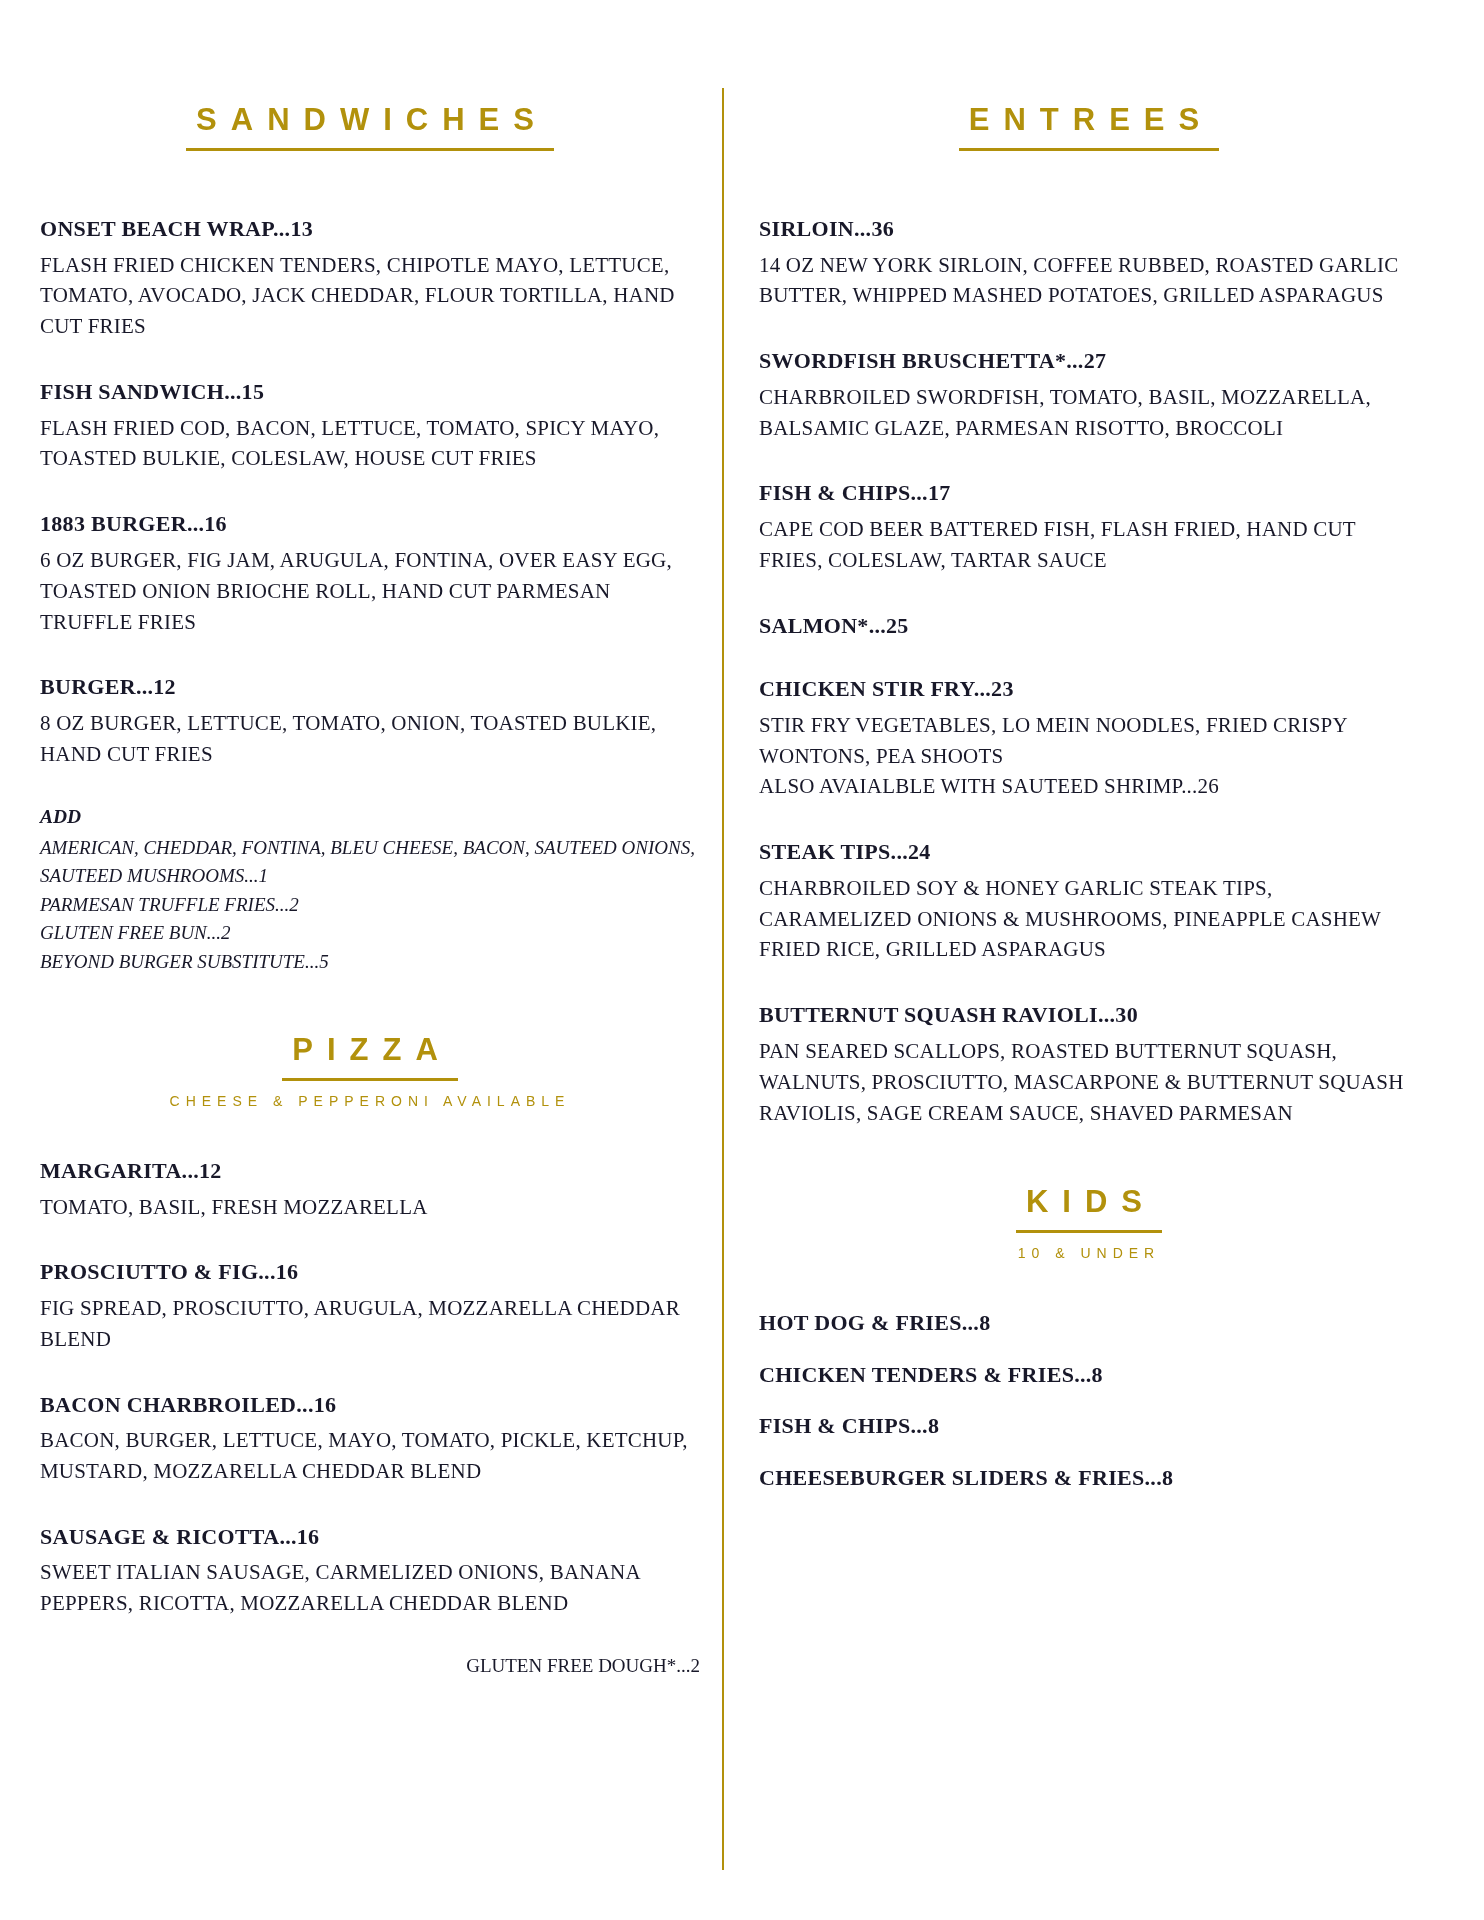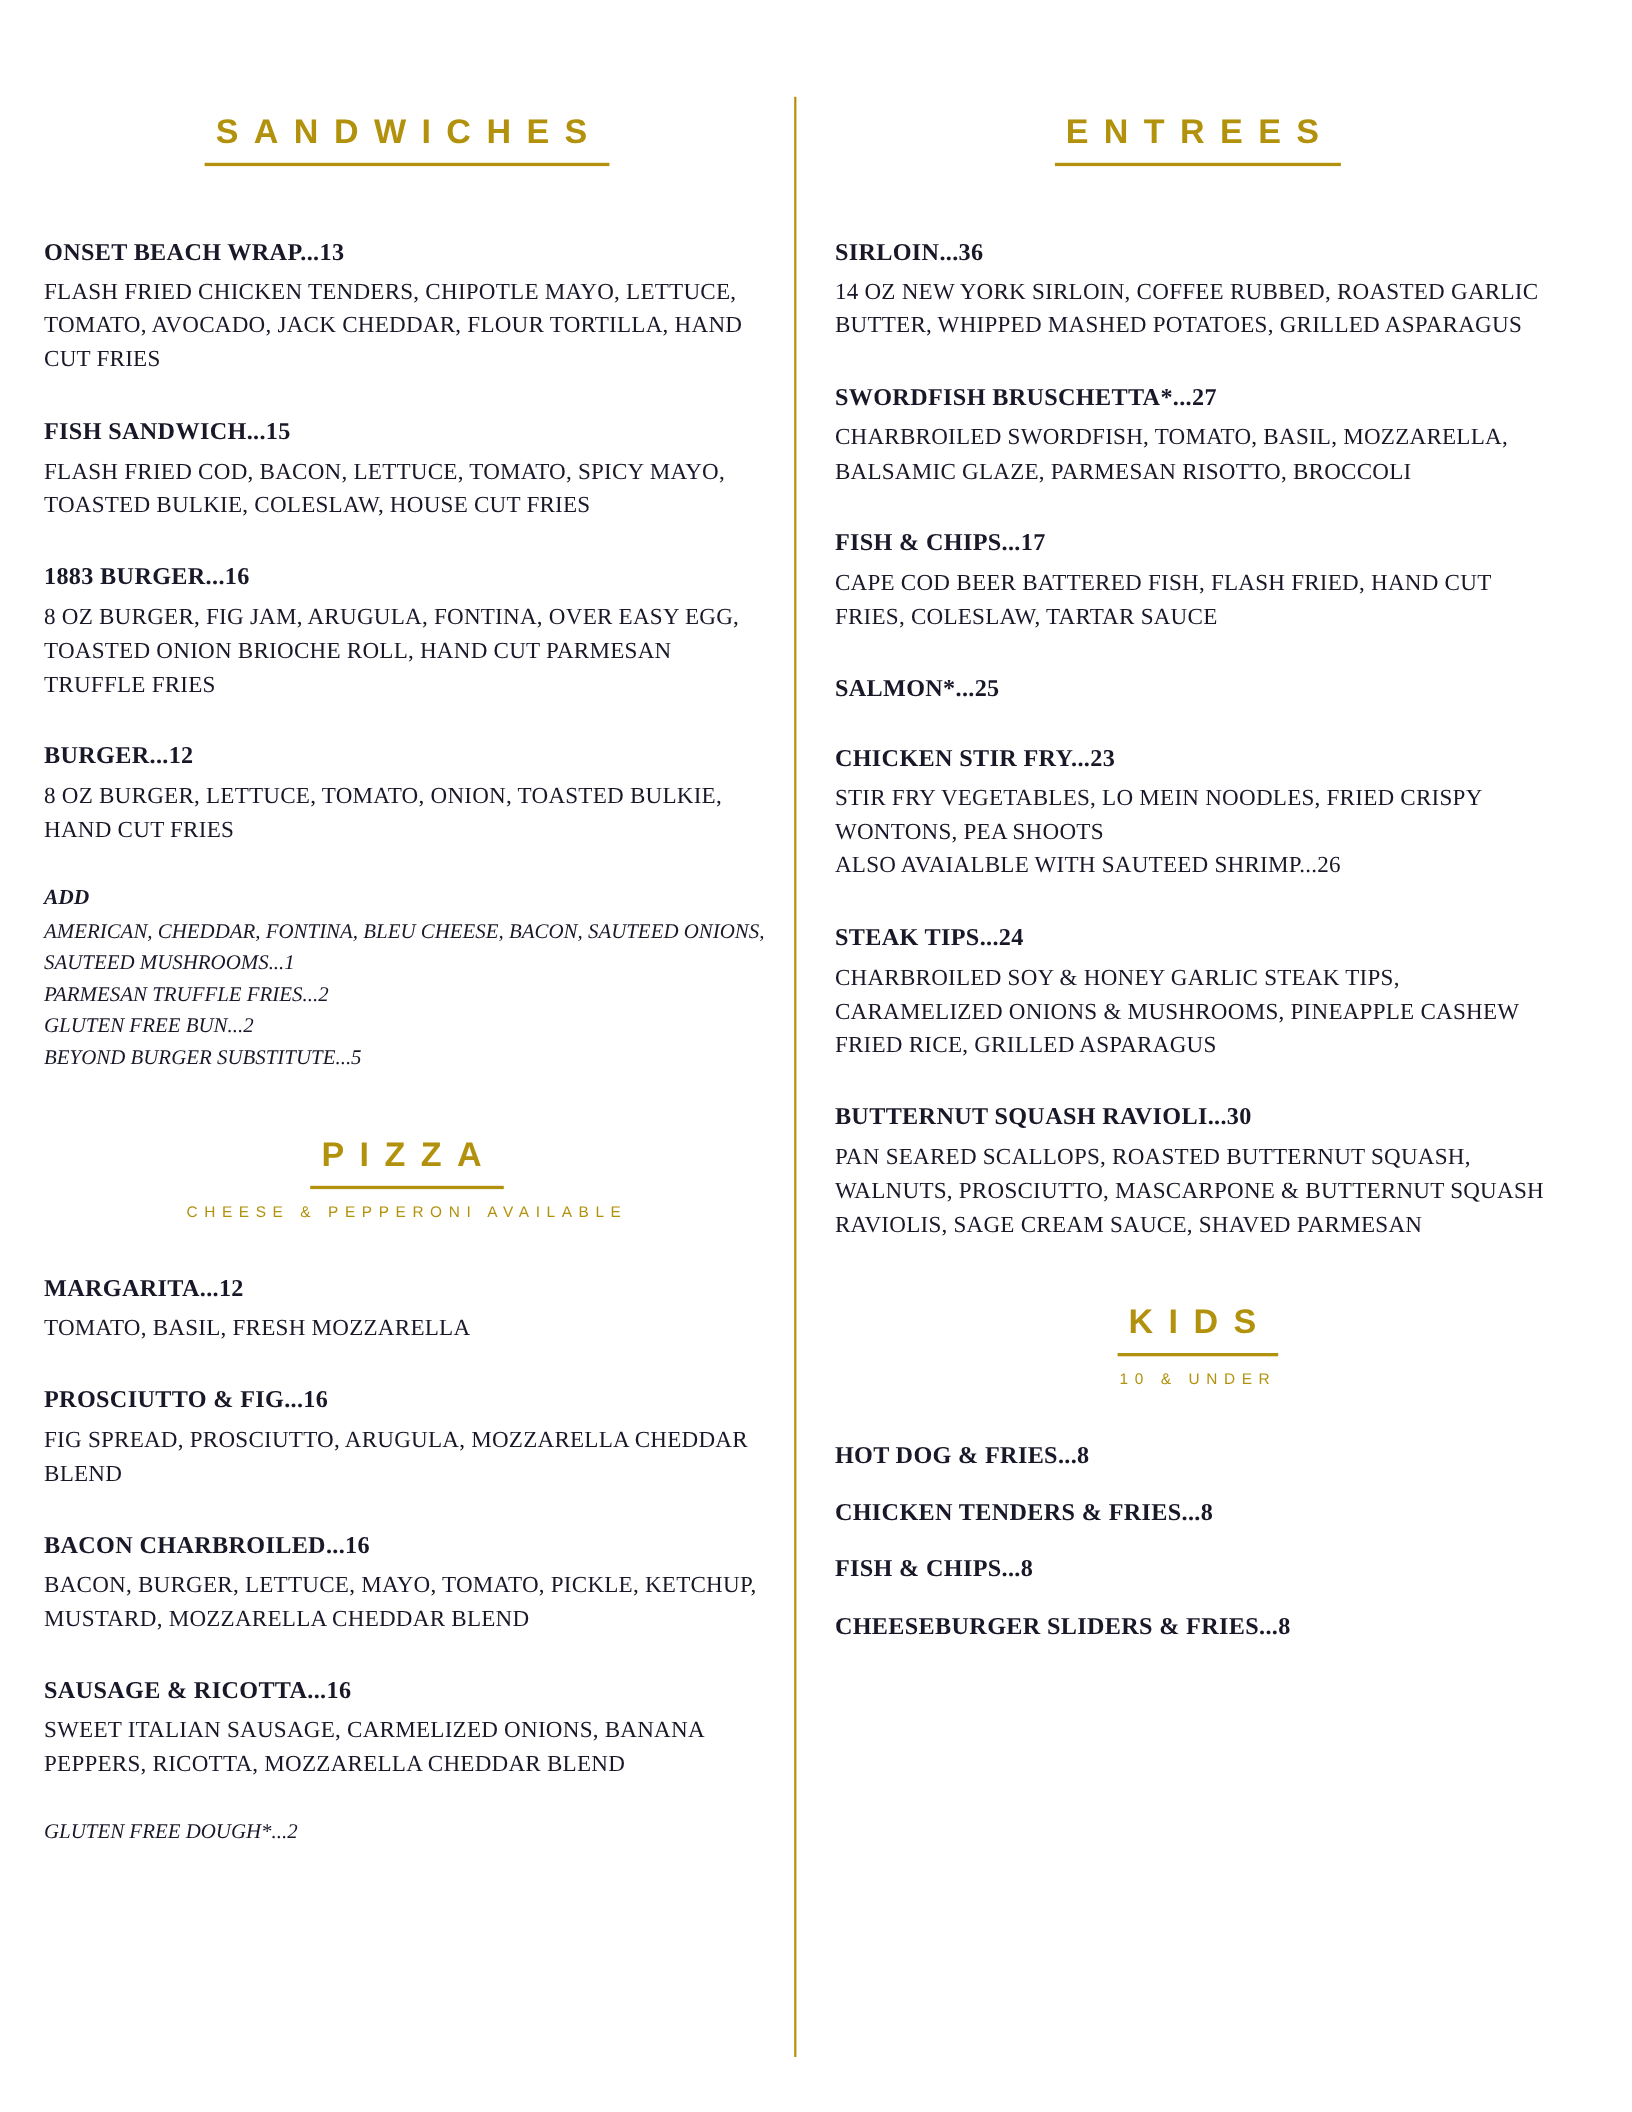--- a/index.html
+++ b/index.html
@@ -77,23 +77,23 @@
     font-style:italic;
     font-size:19.5px;
     margin-bottom:6px;
   }
   .addon-line{
     font-style:italic;
     font-size:19px;
     line-height:1.5;
   }
   .section-note{
-    font-style:italic;
     font-size:19px;
     margin-top:10px;
+    text-align:right;
   }
 </style>
 </head>
 <body>
 
 <div class="page">
 
   <div class="divider"></div>
 
   <div class="col col-left">
@@ -106,21 +106,21 @@
           <div class="item">
             <div class="item-name">ONSET BEACH WRAP...13</div>
             <div class="item-desc">FLASH FRIED CHICKEN TENDERS, CHIPOTLE MAYO, LETTUCE, TOMATO, AVOCADO, JACK CHEDDAR, FLOUR TORTILLA, HAND CUT FRIES</div>
           </div>
           <div class="item">
             <div class="item-name">FISH SANDWICH...15</div>
             <div class="item-desc">FLASH FRIED COD, BACON, LETTUCE, TOMATO, SPICY MAYO, TOASTED BULKIE,  COLESLAW, HOUSE CUT FRIES</div>
           </div>
           <div class="item">
             <div class="item-name">1883 BURGER...16</div>
-            <div class="item-desc">8 OZ BURGER, FIG JAM, ARUGULA, FONTINA, OVER EASY EGG, TOASTED ONION BRIOCHE ROLL, HAND CUT PARMESAN TRUFFLE FRIES</div>
+            <div class="item-desc">6 OZ BURGER, FIG JAM, ARUGULA, FONTINA, OVER EASY EGG, TOASTED ONION BRIOCHE ROLL, HAND CUT PARMESAN TRUFFLE FRIES</div>
           </div>
           <div class="item">
             <div class="item-name">BURGER...12</div>
             <div class="item-desc">8 OZ BURGER, LETTUCE, TOMATO, ONION, TOASTED BULKIE, HAND CUT FRIES</div>
           </div>
         </div>
       <div class="addons">
         <div class="addon-title">ADD</div>
         <div>
             <div class="addon-line">AMERICAN, CHEDDAR, FONTINA, BLEU CHEESE, BACON, SAUTEED ONIONS, SAUTEED MUSHROOMS...1</div>

